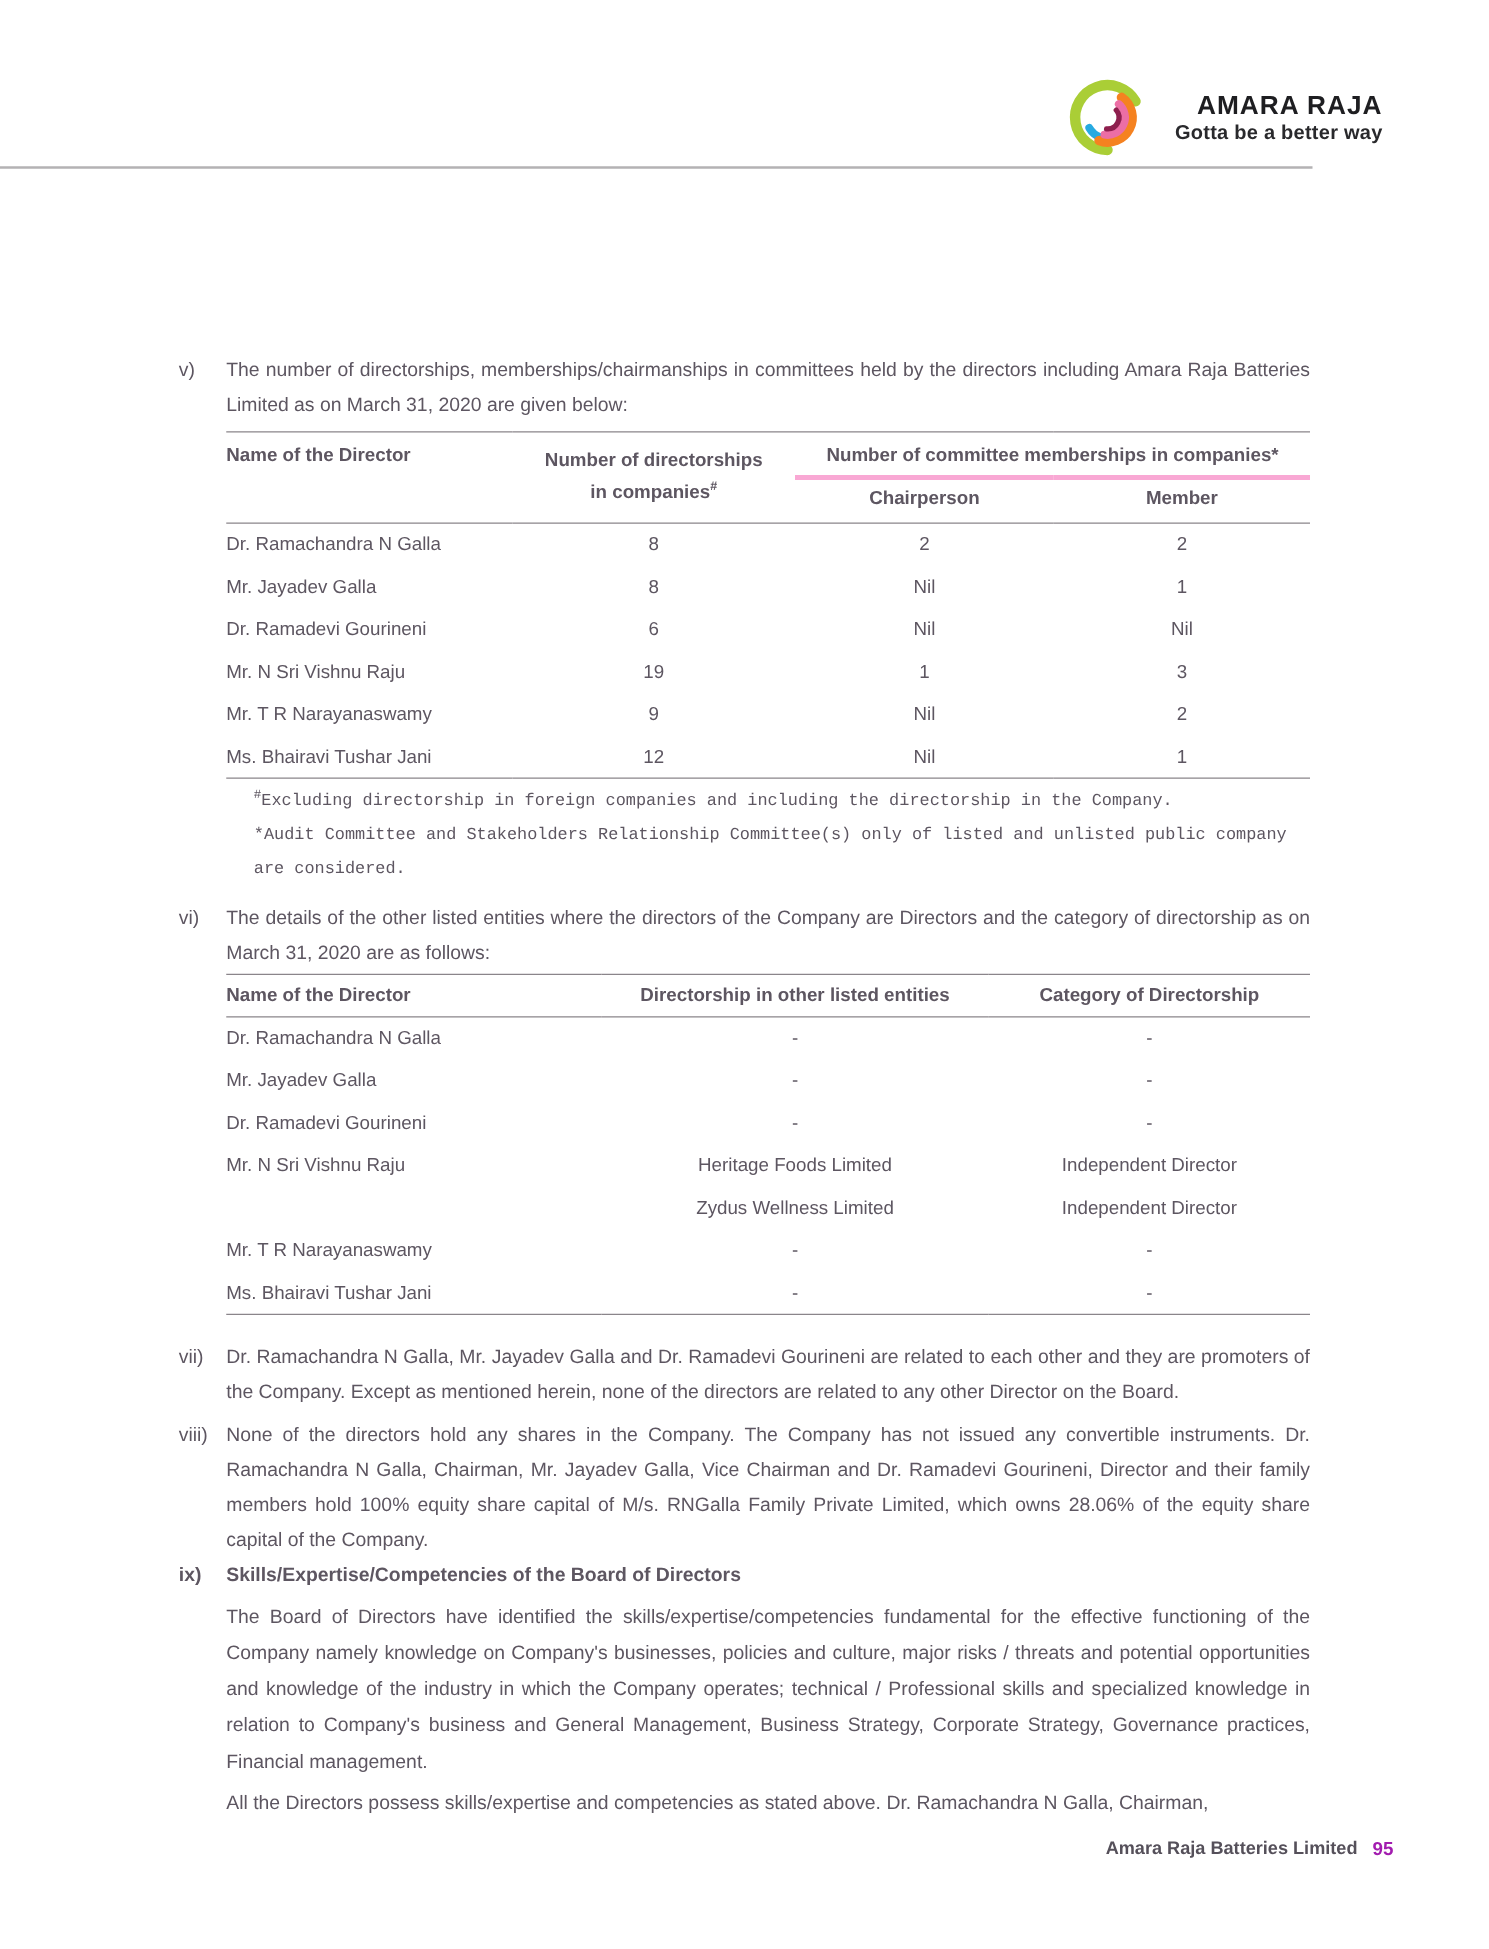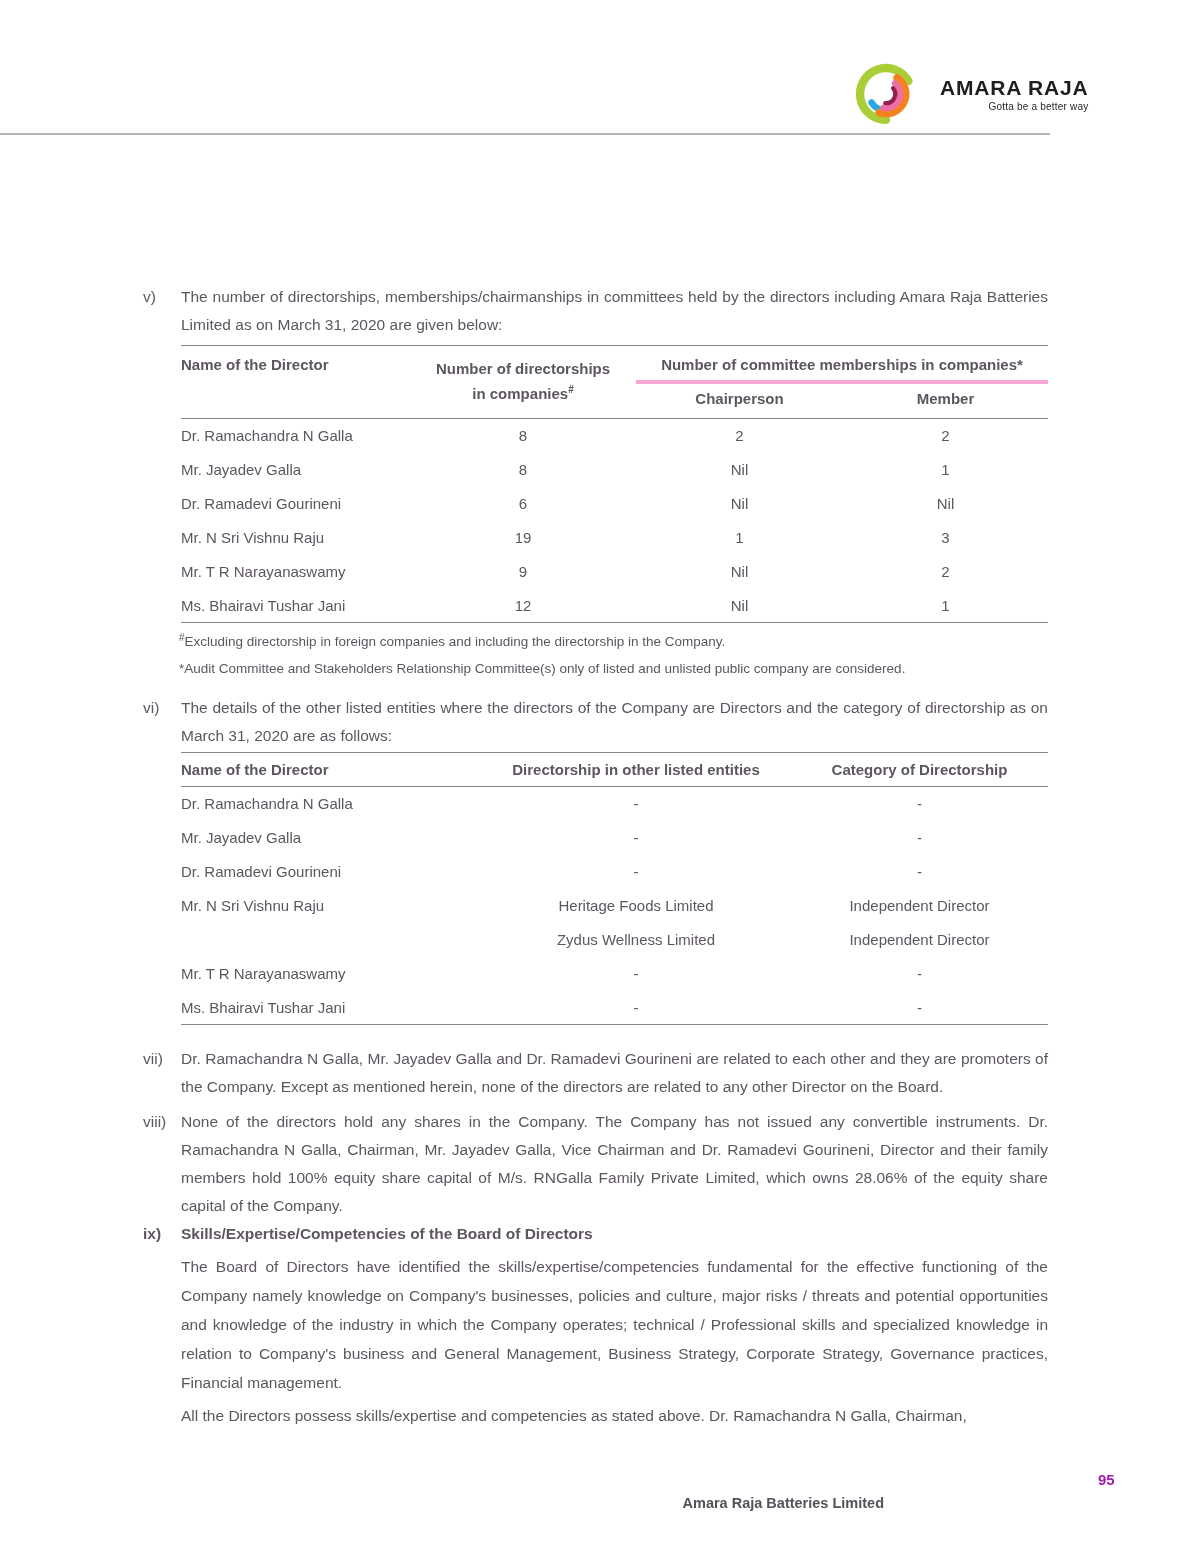--- a/index.html
+++ b/index.html
@@ -18,21 +18,21 @@
     position:absolute; top:58px; left:851px; width:200px;
     display:flex; align-items:center; gap:19px;
   }
   .logo-swirl { width:70px; height:72px; flex:none; }
   .logo-textblock { display:flex; flex-direction:column; align-items:flex-end; }
   .brand-name {
     font-size:21px; font-weight:bold; color:#1e1e21;
     letter-spacing:0.8px; white-space:nowrap; line-height:24px;
   }
   .brand-tagline {
-    font-size:10px; font-weight:normal; color:#29292c;
+    font-size:16px; font-weight:bold; color:#29292c;
     letter-spacing:0.2px; white-space:nowrap; margin-top:1px;
   }
   .header-rule {
     position:absolute; top:133px; left:0; width:1050px; height:2px;
     background:#b4b2b4;
   }
 
   
   .content { position:absolute; top:283px; left:143px; width:905px; }
   .item { display:flex; }
@@ -57,21 +57,21 @@
   .t1 th.h-dir  { text-align:center; vertical-align:top; padding-top:10px; line-height:25px; }
   .t1 th.h-group{ text-align:center; vertical-align:top; padding-top:10px;
                   border-bottom:4px solid #f9a8d4; padding-bottom:7px; }
   .t1 th.h-sub  { text-align:center; padding-top:6px; padding-bottom:11px; }
   .t1 tr.hdr2 th { border-bottom:1px solid #8a858a; }
   .t1 th.h-name, .t1 th.h-dir { border-bottom:1px solid #8a858a; }
   .t1 tbody td { height:34px; vertical-align:middle; }
   .t1 tbody td.c { text-align:center; }
   .t1 tbody tr:last-child td { border-bottom:1px solid #8a858a; }
 
-  .footnotes { margin-left:36px; margin-top:5px; font-size:13.5px; line-height:27px; }
+  .footnotes { margin-left:60px; margin-top:5px; font-size:13.5px; line-height:27px;font-family:Liberation Mono, monospace; }
   .footnotes sup { font-size:10px; }
 
   .t2 { margin-top:2px; border-top:1px solid #8a858a; }
   .t2 .col-name { width:300px; }
   .t2 .col-ent  { width:310px; }
   .t2 .col-cat  { width:257px; }
   .t2 th { border-bottom:1px solid #8a858a; padding-top:8px; padding-bottom:8px; }
   .t2 th.h-name { text-align:left; }
   .t2 th.h-ent, .t2 th.h-cat { text-align:center; }
   .t2 tbody td { height:34px; vertical-align:middle; }
@@ -83,22 +83,22 @@
   
   .mt-12 { margin-top:12px; }
   .mt-20 { margin-top:20px;justify-content:flex-end; }
   .mt-7  { margin-top:7px; }
   .mt-0  { margin-top:0; }
   .para-gap { margin-top:4px; }
   .ix-para { line-height:29px; }
 
   
   .footer-company {
-    position:absolute; top:1471px; left:0; width:884px; text-align:right;
-    font-size:14.5px; font-weight:bold; color:#55505a;margin-top:24px;
+    position:absolute; top:1471px; left:0; width:1086px; text-align:right;
+    font-size:14.5px; font-weight:bold; color:#55505a;
   }
   .footer-page {
     position:absolute; top:1471px; left:1098px;
     font-size:15px; font-weight:bold; color:#a21caf;
   }
 </style>
 </head>
 <body>
 
 <div class="page">

